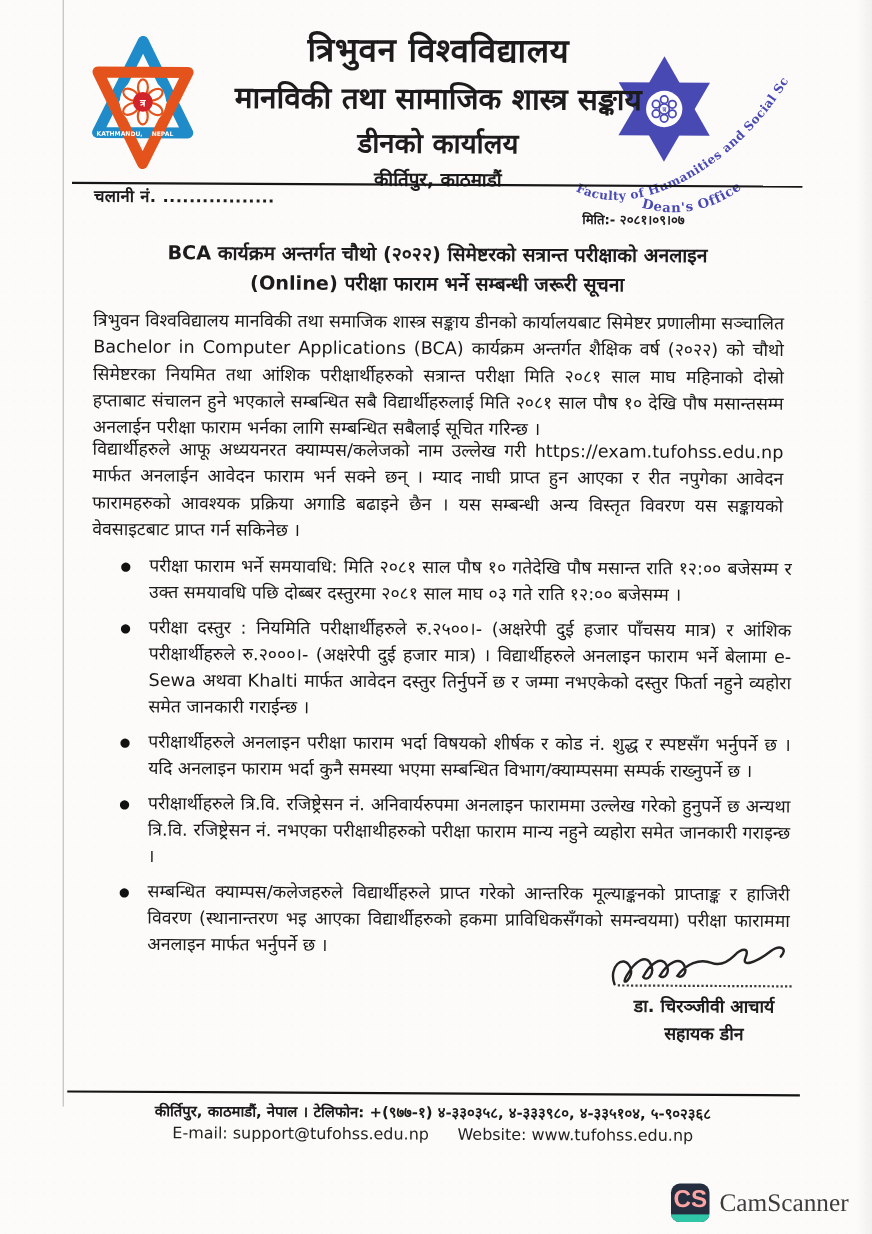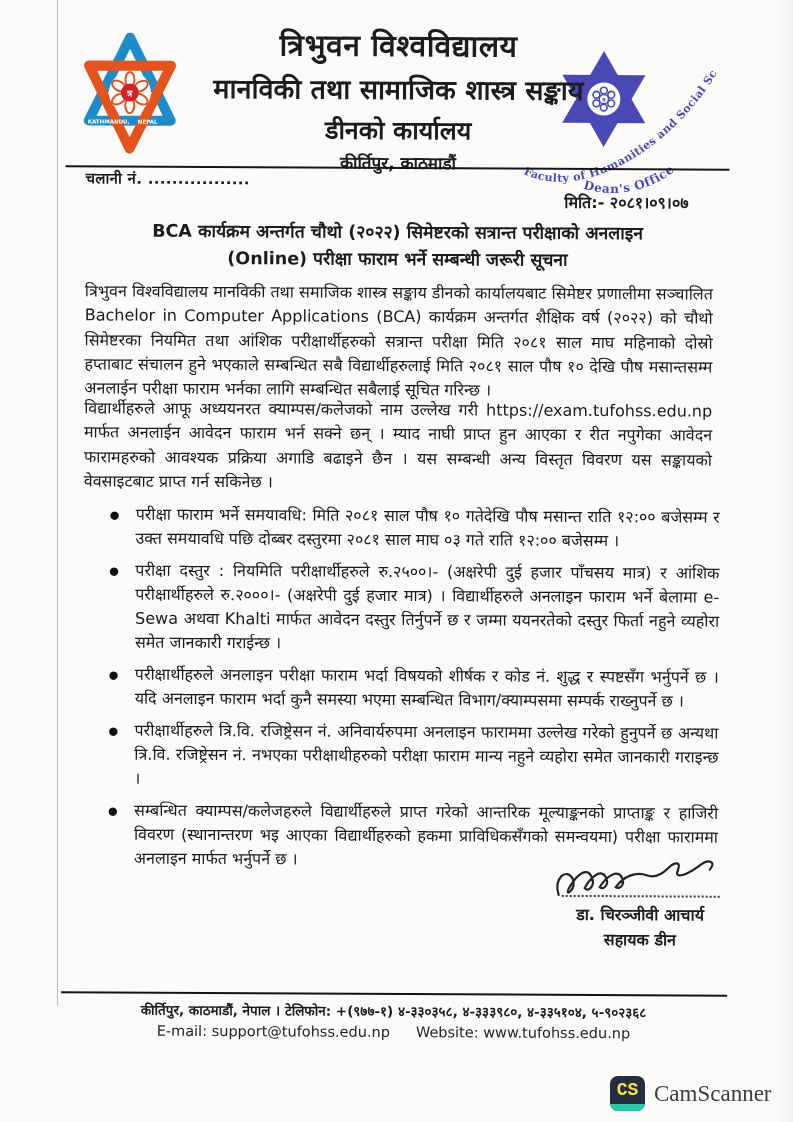--- a/index.html
+++ b/index.html
@@ -32,21 +32,21 @@
   .h-office { font-size: 25px; font-weight: bold; margin-top: 5px; }
   .h-loc    { font-size: 17px; font-weight: bold; margin-top: 5px; }
 
   .tu-logo { position: absolute; left: 80px; top: 34px; width: 96px; height: 122px; }
   .fac-stamp { position: absolute; left: 518px; top: 42px; width: 205px; height: 160px; }
 
   .header-rule { position: absolute; top: 167px; left: 64px; width: 664px; height: 2px; background: #161616; }
 
   
   .chalani { position: absolute; left: 84px; top: 169px; font-size: 15px; font-weight: bold; letter-spacing: 0.3px; }
-  .date    { position: absolute; left: 563px; top: 190px; font-size: 16px; font-weight: 600; }
+  .date    { position: absolute; left: 528px; top: 190px; font-size: 12px; font-weight: 600; }
 
   
   .notice-title { position: absolute; top: 219px; left: 88px; right: 88px; text-align: center;
     font-size: 17.5px; font-weight: bold; line-height: 1.55; }
 
   .para { position: absolute; left: 84px; width: 628px; font-size: 16px; line-height: 1.52;
     text-align: justify; color: #191919; }
   .para-1 { top: 281px; }
   .para-2 { top: 398px; }
 
@@ -69,22 +69,22 @@
   .footer-rule { margin-left: 64px; width: 666px; height: 2px; background: #141414; }
   .footer-line1 { margin-top: 7px; font-size: 13.5px; font-weight: bold; color: #1a1a1a; }
   .footer-line2 { margin-top: 4px; font-size: 14.5px; color: #222; }
   .footer-line2 span { display: inline-block; }
   .footer-line2 .gap { width: 26px; }
 
   
   .cam { position: absolute; left: 610px; top: 1076px; display: flex; align-items: center; gap: 9px; }
   .cam-badge { position: relative; width: 35px; height: 35px; background: #252e3e; border-radius: 8px;
     display: flex; align-items: flex-start; justify-content: center; overflow: hidden; }
-  .cam-badge .cs { color: #fde047; font-weight: bold; font-size: 18px; line-height: 28px;
-    font-family: Liberation Mono, monospace; }
+  .cam-badge .cs { color: #fca5a5; font-weight: bold; font-size: 22px; line-height: 28px;
+    font-family: Liberation Sans, sans-serif; }
   .cam-badge::after { content: ""; position: absolute; bottom: 0; left: 0; right: 0; height: 7px;
     background: #2fc7a7; }
   .cam-name { font-family: "Liberation Serif", "DejaVu Serif", serif; font-size: 23px; color: #3c3c3c; }
 </style>
 </head>
 <body>
 
 <div class="scan">
   <div class="page-edge-left"></div>
 
@@ -154,21 +154,21 @@
     </div>
 
     <p class="para para-1">त्रिभुवन विश्वविद्यालय मानविकी तथा समाजिक शास्त्र सङ्काय डीनको कार्यालयबाट सिमेष्टर प्रणालीमा सञ्चालित Bachelor in Computer Applications (BCA) कार्यक्रम अन्तर्गत शैक्षिक वर्ष (२०२२) को चौथो सिमेष्टरका नियमित तथा आंशिक परीक्षार्थीहरुको सत्रान्त परीक्षा मिति २०८१ साल माघ महिनाको दोस्रो हप्ताबाट संचालन हुने भएकाले सम्बन्धित सबै विद्यार्थीहरुलाई मिति २०८१ साल पौष १० देखि पौष मसान्तसम्म अनलाईन परीक्षा फाराम भर्नका लागि सम्बन्धित सबैलाई सूचित गरिन्छ ।</p>
     <p class="para para-2">विद्यार्थीहरुले आफू अध्ययनरत क्याम्पस/कलेजको नाम उल्लेख गरी https://exam.tufohss.edu.np मार्फत अनलाईन आवेदन फाराम भर्न सक्ने छन् । म्याद नाघी प्राप्त हुन आएका र रीत नपुगेका आवेदन फारामहरुको आवश्यक प्रक्रिया अगाडि बढाइने छैन । यस सम्बन्धी अन्य विस्तृत विवरण यस सङ्कायको वेवसाइटबाट प्राप्त गर्न सकिनेछ ।</p>
 
     <ul class="bullets">
       <li>
         <span class="dot">●</span><span class="b-head">परीक्षा फाराम भर्ने समयावधि:</span><span> मिति २०८१ साल पौष १० गतेदेखि पौष मसान्त राति १२:०० बजेसम्म र उक्त समयावधि पछि दोब्बर दस्तुरमा २०८१ साल माघ ०३ गते राति १२:०० बजेसम्म ।</span>
       </li>
       <li>
-        <span class="dot">●</span><span class="b-head">परीक्षा दस्तुर</span><span> : नियमिति परीक्षार्थीहरुले रु.२५००।- (अक्षरेपी दुई हजार पाँचसय मात्र) र आंशिक परीक्षार्थीहरुले रु.२०००।-  (अक्षरेपी दुई हजार मात्र) । विद्यार्थीहरुले अनलाइन फाराम भर्ने बेलामा e-Sewa अथवा Khalti मार्फत आवेदन दस्तुर तिर्नुपर्ने छ र जम्मा ययनरतेको दस्तुर फिर्ता नहुने व्यहोरा समेत जानकारी गराईन्छ ।</span>
+        <span class="dot">●</span><span class="b-head">परीक्षा दस्तुर</span><span> : नियमिति परीक्षार्थीहरुले रु.२५००।- (अक्षरेपी दुई हजार पाँचसय मात्र) र आंशिक परीक्षार्थीहरुले रु.२०००।-  (अक्षरेपी दुई हजार मात्र) । विद्यार्थीहरुले अनलाइन फाराम भर्ने बेलामा e-Sewa अथवा Khalti मार्फत आवेदन दस्तुर तिर्नुपर्ने छ र जम्मा नभएकेको दस्तुर फिर्ता नहुने व्यहोरा समेत जानकारी गराईन्छ ।</span>
       </li>
       <li>
         <span class="dot">●</span><span class="b-head"></span><span>परीक्षार्थीहरुले अनलाइन परीक्षा फाराम भर्दा विषयको शीर्षक र कोड नं. शुद्ध र स्पष्टसँग भर्नुपर्ने छ । यदि अनलाइन फाराम भर्दा कुनै समस्या भएमा सम्बन्धित विभाग/क्याम्पसमा सम्पर्क राख्नुपर्ने छ ।</span>
       </li>
       <li>
         <span class="dot">●</span><span class="b-head"></span><span>परीक्षार्थीहरुले त्रि.वि. रजिष्ट्रेसन नं. अनिवार्यरुपमा अनलाइन फाराममा उल्लेख गरेको हुनुपर्ने छ अन्यथा त्रि.वि. रजिष्ट्रेसन नं. नभएका परीक्षाथीहरुको परीक्षा फाराम मान्य नहुने व्यहोरा समेत जानकारी गराइन्छ ।</span>
       </li>
       <li>
         <span class="dot">●</span><span class="b-head"></span><span>सम्बन्धित क्याम्पस/कलेजहरुले विद्यार्थीहरुले प्राप्त गरेको आन्तरिक मूल्याङ्कनको प्राप्ताङ्क र हाजिरी विवरण (स्थानान्तरण भइ आएका विद्यार्थीहरुको हकमा प्राविधिकसँगको समन्वयमा) परीक्षा फाराममा अनलाइन मार्फत भर्नुपर्ने छ ।</span>
       </li>

